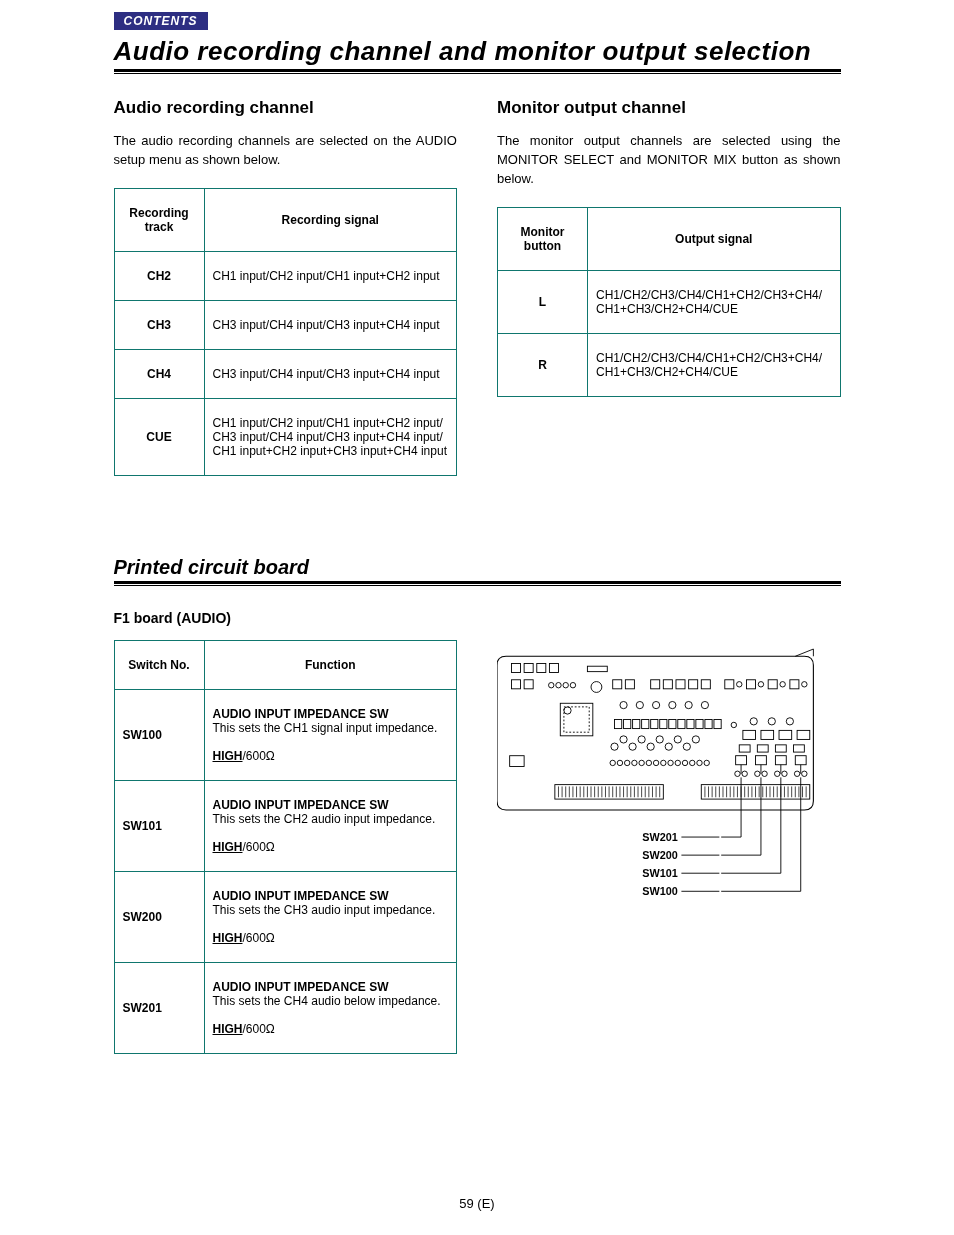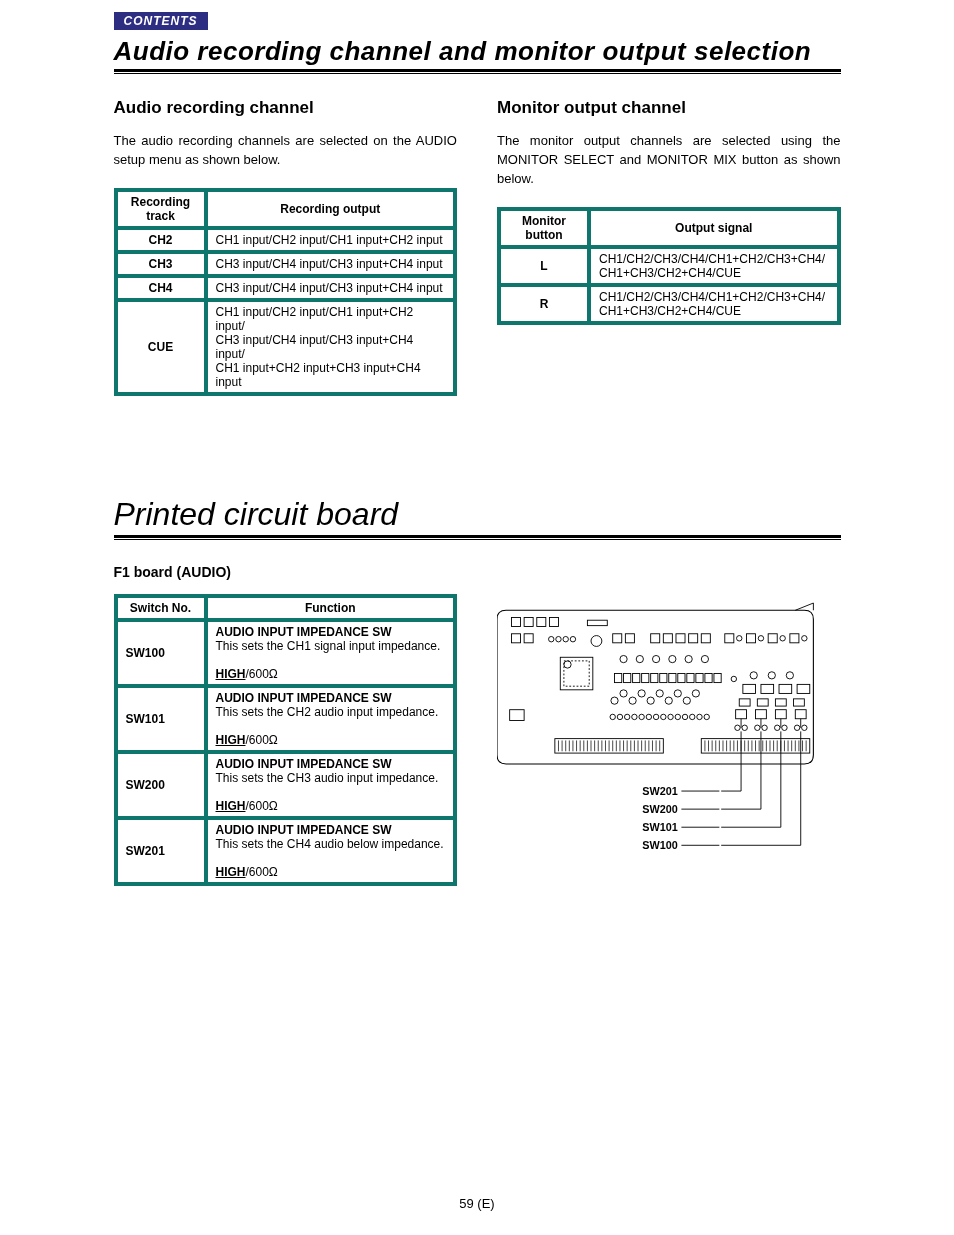--- a/index.html
+++ b/index.html
@@ -59,39 +59,39 @@
     line-height: 1.45;
     margin-bottom: 18px;
     text-align: justify;
   }
   table.data {
     border-collapse: collapse;
     width: 100%;
     font-size: 12px;
   }
   table.data th, table.data td {
-    border: 4px solid #0f766e;
-    padding: 3px 8px;
+    border: 1px solid #0f766e;
+    padding: 17px 8px;
     vertical-align: middle;
   }
   table.data th {
     font-weight: bold;
     text-align: center;
     background: #fff;
   }
   table.data td.rowhead {
     font-weight: bold;
     text-align: center;
     white-space: nowrap;
   }
   .section2-title {
-    font-size: 32px;
-    font-weight: normal;
+    font-size: 20px;
+    font-weight: bold;
     font-style: italic;
-    margin: 100px 0 2px 0;
+    margin: 80px 0 2px 0;
   }
   .sub-heading {
     font-size: 14px;
     font-weight: bold;
     margin: 18px 0 14px 0;
   }
   .func-cell .ftitle {
     font-weight: bold;
     display: block;
   }
@@ -150,21 +150,21 @@
 
   <div class="two-col">
 
     <div class="col">
       <div class="section-heading">Audio recording channel</div>
       <div class="body-text">The audio recording channels are selected on the AUDIO setup menu as shown below.</div>
       <table class="data recording-table">
         <thead>
           <tr>
             <th>Recording track</th>
-            <th>Recording output</th>
+            <th>Recording signal</th>
           </tr>
         </thead>
         <tbody>
           <tr>
             <td class="rowhead">CH2</td>
             <td>CH1 input/CH2 input/CH1 input+CH2 input</td>
           </tr>
           <tr>
             <td class="rowhead">CH3</td>
             <td>CH3 input/CH4 input/CH3 input+CH4 input</td>

